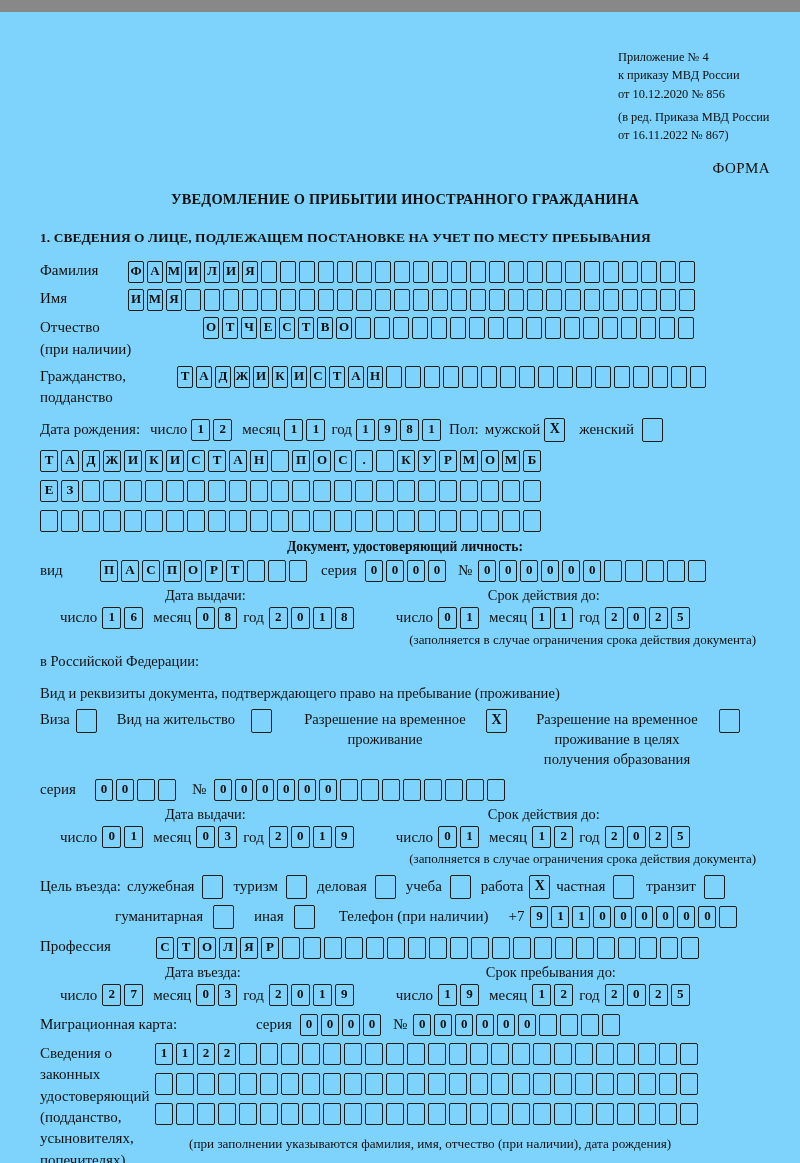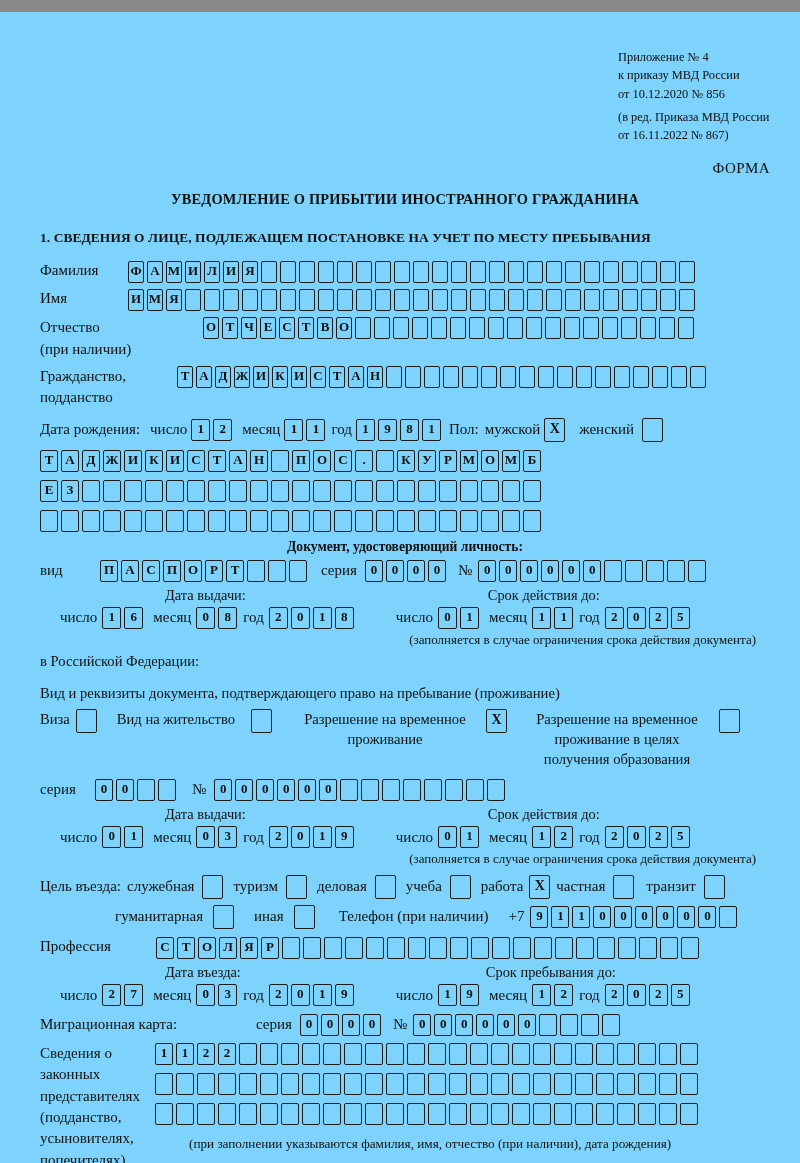--- a/index.html
+++ b/index.html
@@ -619,21 +619,21 @@
         <span class="cb"></span>
         <span class="cb"></span>
         <span class="cb"></span>
       </div>
   </div>
 
   <div class="frow" style="margin-top:7px">
     <div class="lblcol" style="width:115px">
       <div>Сведения о</div>
       <div>законных</div>
-      <div>представителях</div>
+      <div>удостоверяющий</div>
       <div>(подданство,</div>
       <div>усыновителях,</div>
       <div>попечителях)</div>
     </div>
     <div class="cellsblock">
       <div class="cells md">
           <span class="cb">1</span>
           <span class="cb">1</span>
           <span class="cb">2</span>
           <span class="cb">2</span>

